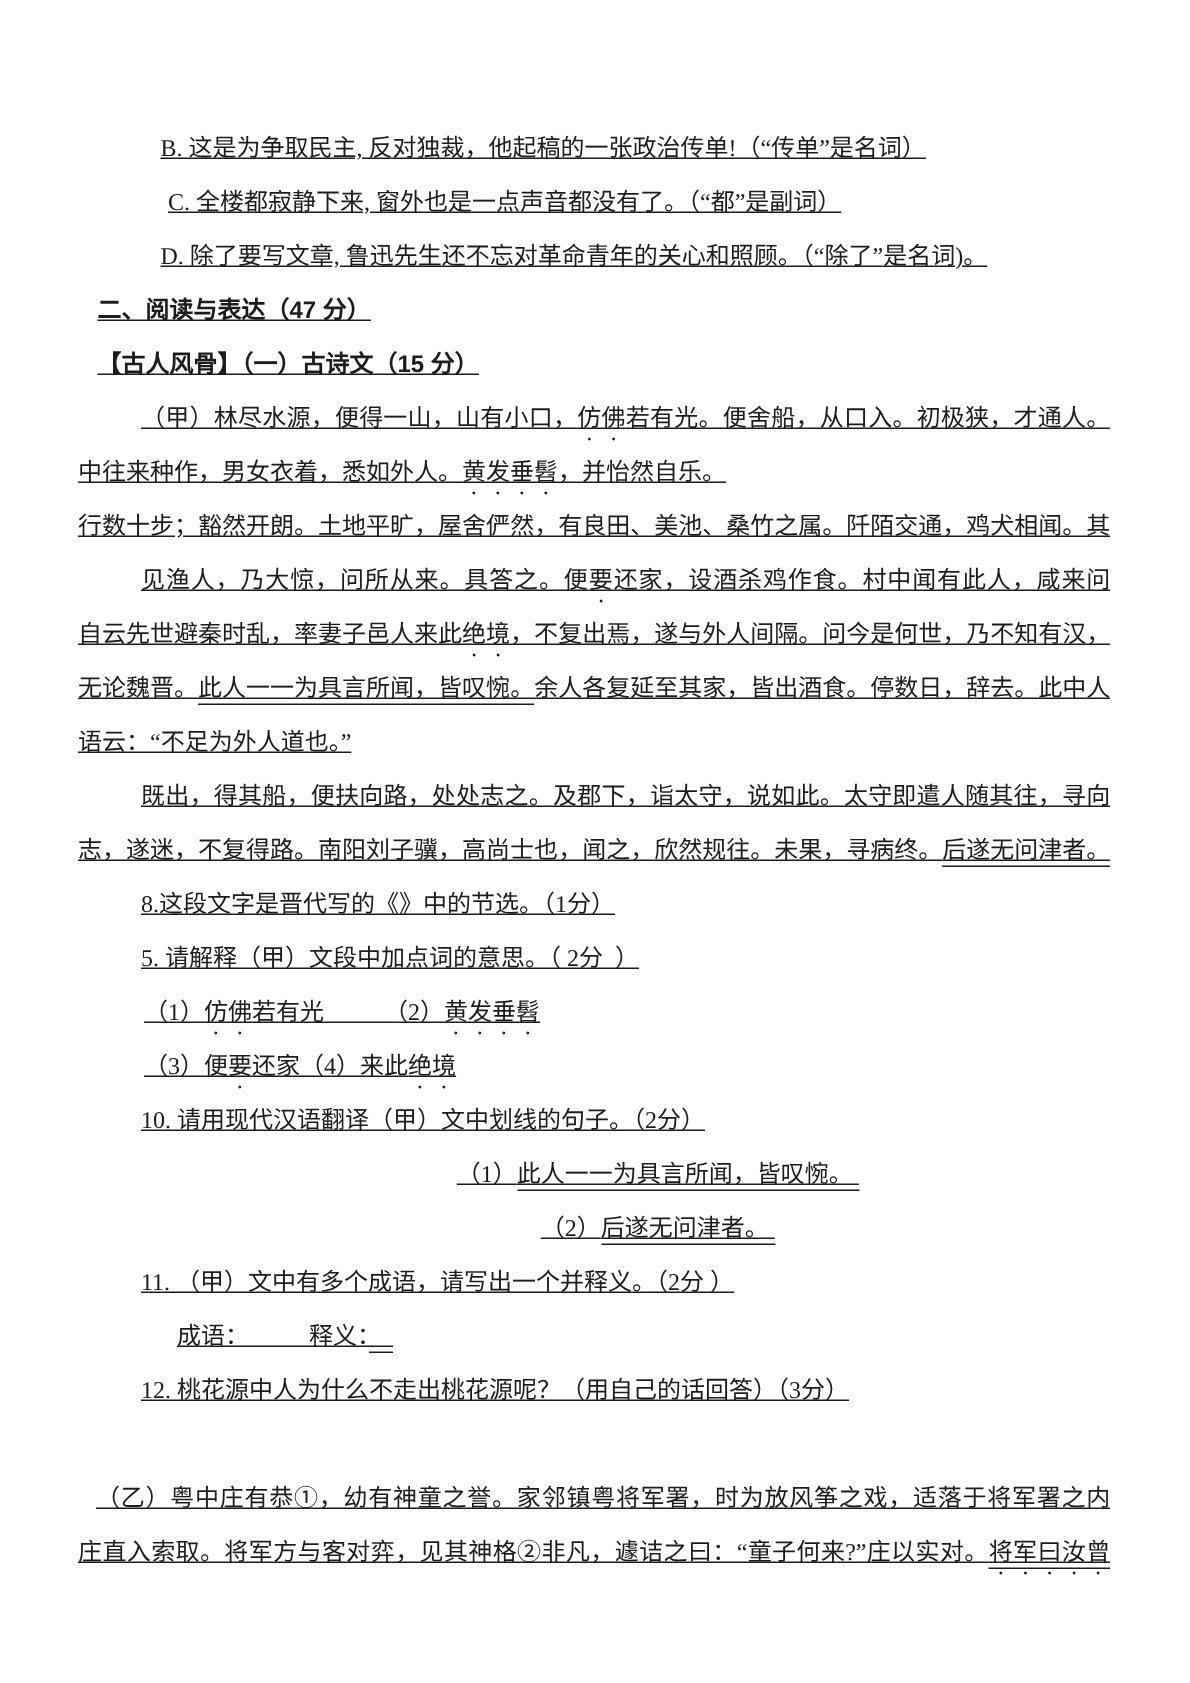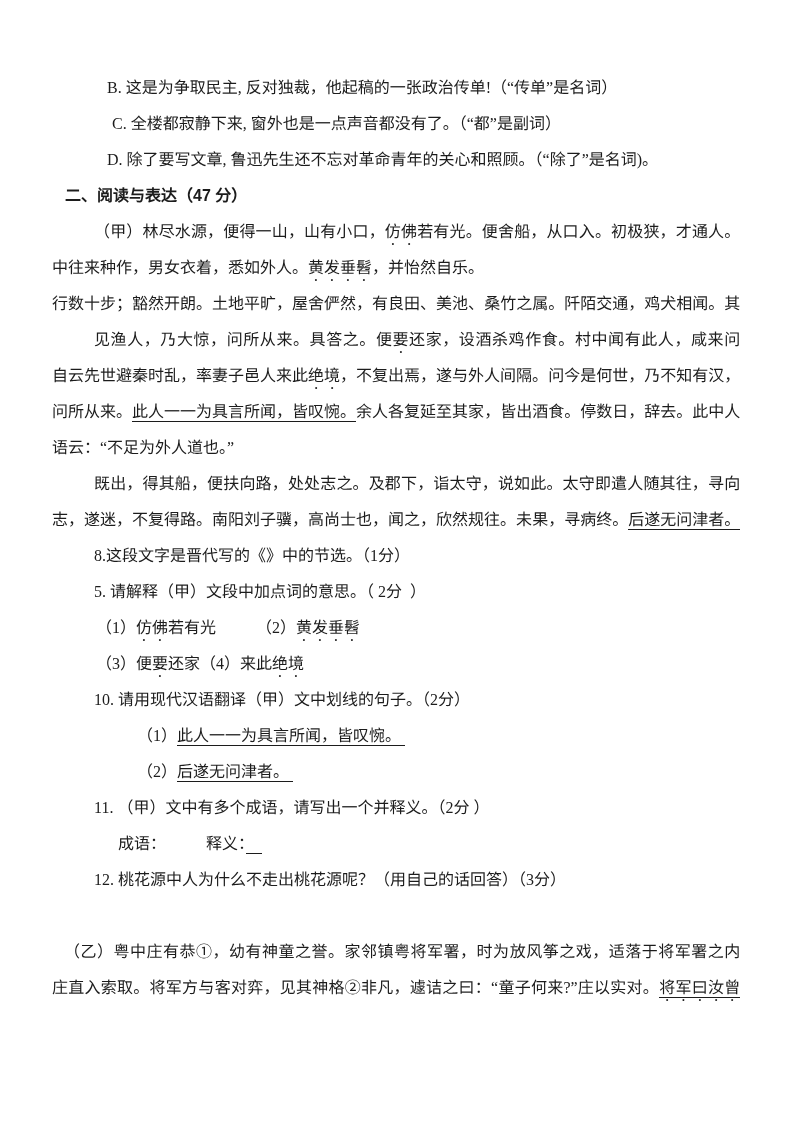--- a/index.html
+++ b/index.html
@@ -10,22 +10,23 @@
   }
   .page{
     position:relative;
     width:793px;height:1122px;
     background:#ffffff;
     color:#1c1c1c;
     overflow:hidden;
   }
   .content{
     position:absolute;
-    left:52px;top:70px;
+    left:52px;top:82px;
     width:688px;
+    text-decoration:underline;
   }
   .line{
     min-height:36px;
     line-height:36px;
     font-size:16px;
     white-space:pre;          
     letter-spacing:0;
   }
   
   .fill{
@@ -40,21 +41,21 @@
   .yi1{text-indent:12px;}
   .opt{padding-left:55px;}
   .optc{padding-left:60px;}
   .h{
     font-family:"Liberation Sans","DejaVu Sans",sans-serif;
     font-weight:700;
     padding-left:13px;
   }
   .q{padding-left:42px;}
   .q9s{padding-left:44px;}
-  .q10s{padding-left:85px;}
+  .q10s{padding-left:85px;text-align:center;}
   .q11s{padding-left:66px;}
   .sp{height:36px;}
   
   .em{
     -webkit-text-emphasis:filled dot;
     -webkit-text-emphasis-position:under;
     text-emphasis:filled dot;
     text-emphasis-position:under right;
   }
   
@@ -74,26 +75,27 @@
 </style>
 </head>
 <body>
 
 <div class="page">
   <div class="content" style="color: rgb(28, 28, 28);">
       <div class="line opt"><span>B. 这是为争取民主, 反对独裁，他起稿的一张政治传单!（“传单”是名词）</span></div>
       <div class="line optc"><span>C. 全楼都寂静下来, 窗外也是一点声音都没有了。（“都”是副词）</span></div>
       <div class="line opt"><span>D. 除了要写文章, 鲁迅先生还不忘对革命青年的关心和照顾。（“除了”是名词)。</span></div>
       <div class="line h"><span>二、阅读与表达（47 分）</span></div>
+      <div class="line h"><span>【古人风骨】（一）古诗文（15 分）</span></div>
       <div class="line fill ind"><span>（甲）林尽水源，便得一山，山有小口，</span><span class="em">仿佛</span><span>若有光。便舍船，从口入。初极狭，才通人。复</span></div>
       <div class="line line-short"><span>中往来种作，男女衣着，悉如外人。</span><span class="em">黄发垂髫</span><span>，并怡然自乐。</span></div>
       <div class="line fill"><span>行数十步；豁然开朗。土地平旷，屋舍俨然，有良田、美池、桑竹之属。阡陌交通，鸡犬相闻。其</span></div>
       <div class="line fill ind"><span>见渔人，乃大惊，问所从来。具答之。便</span><span class="em">要</span><span>还家，设酒杀鸡作食。村中闻有此人，咸来问讯。</span></div>
       <div class="line fill"><span>自云先世避秦时乱，率妻子邑人来此</span><span class="em">绝境</span><span>，不复出焉，遂与外人间隔。问今是何世，乃不知有汉，</span></div>
-      <div class="line fill"><span>问所从来。</span><span class="u">此人一一为具言所闻，皆叹惋。</span><span>余人各复延至其家，皆出酒食。停数日，辞去。此中人</span></div>
+      <div class="line fill"><span>无论魏晋。</span><span class="u">此人一一为具言所闻，皆叹惋。</span><span>余人各复延至其家，皆出酒食。停数日，辞去。此中人</span></div>
       <div class="line line-short"><span>语云：“不足为外人道也。”</span></div>
       <div class="line fill ind"><span>既出，得其船，便扶向路，处处志之。及郡下，诣太守，说如此。太守即遣人随其往，寻向所</span></div>
       <div class="line fill"><span>志，遂迷，不复得路。南阳刘子骥，高尚士也，闻之，欣然规往。未果，寻病终。</span><span class="u">后遂无问津者。</span></div>
       <div class="line q"><span>8.这段文字是晋代写的《》中的节选。（1分）</span></div>
       <div class="line q"><span>5. 请解释（甲）文段中加点词的意思。（ 2分  ）</span></div>
       <div class="line q9s"><span>（1）</span><span class="em">仿佛</span><span>若有光</span><span>　　　</span><span>（2）</span><span class="em">黄发垂髫</span></div>
       <div class="line q9s"><span>（3）便</span><span class="em">要</span><span>还家（4）来此</span><span class="em">绝境</span></div>
       <div class="line q"><span>10. 请用现代汉语翻译（甲）文中划线的句子。（2分）</span></div>
       <div class="line q10s"><span>（1）</span><span class="u">此人一一为具言所闻，皆叹惋。 </span></div>
       <div class="line q10s"><span>（2）</span><span class="u">后遂无问津者。 </span></div>

